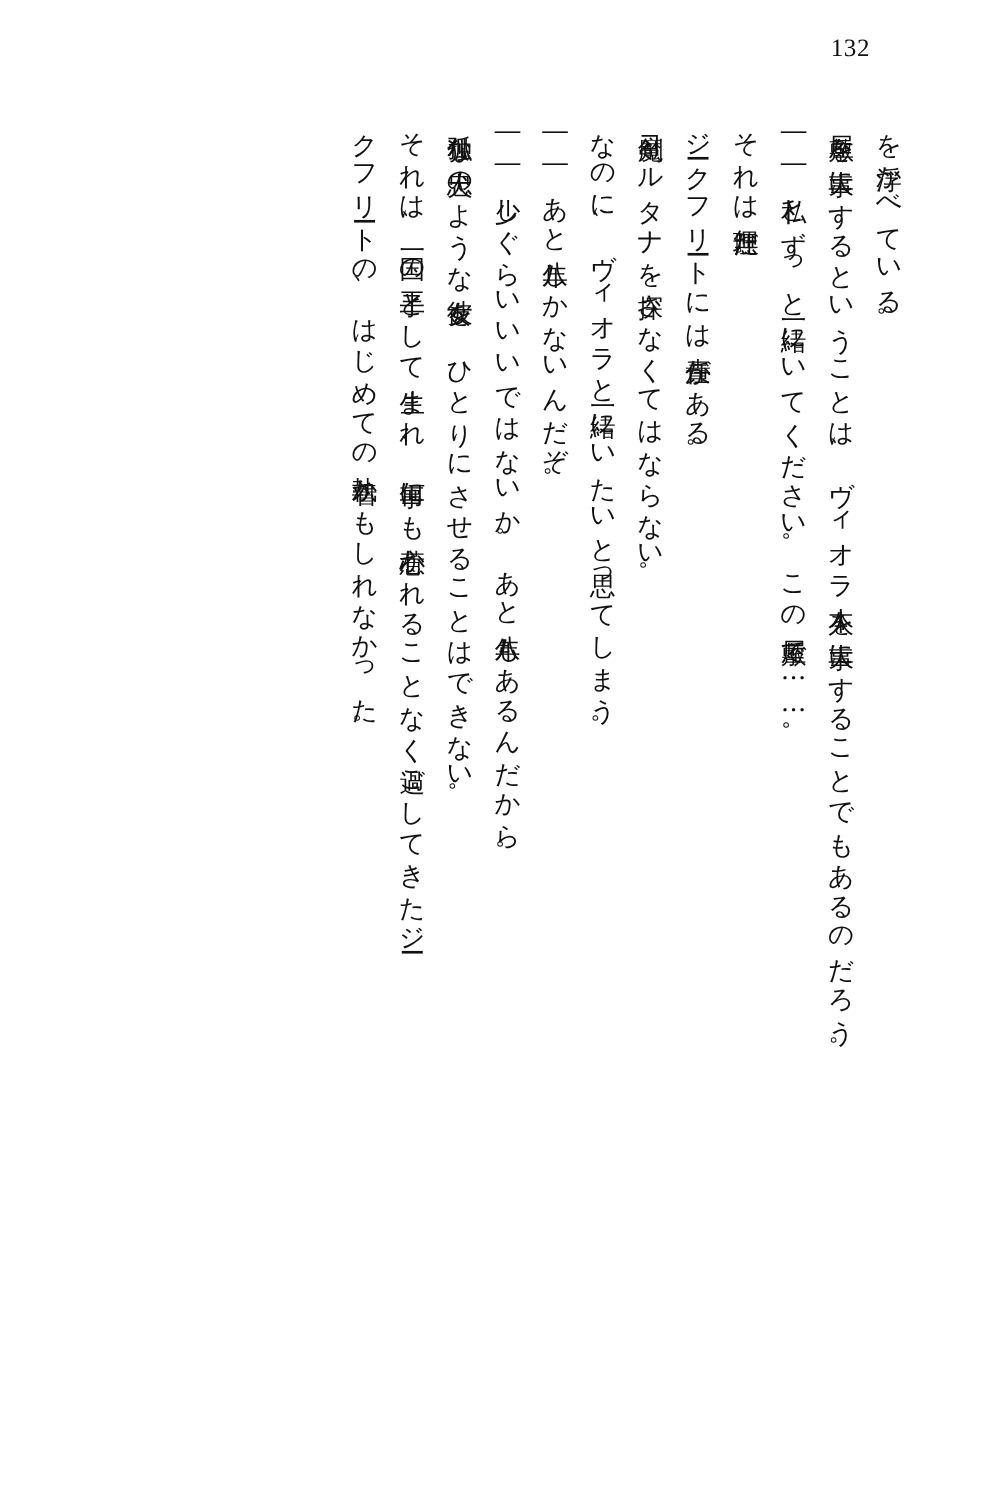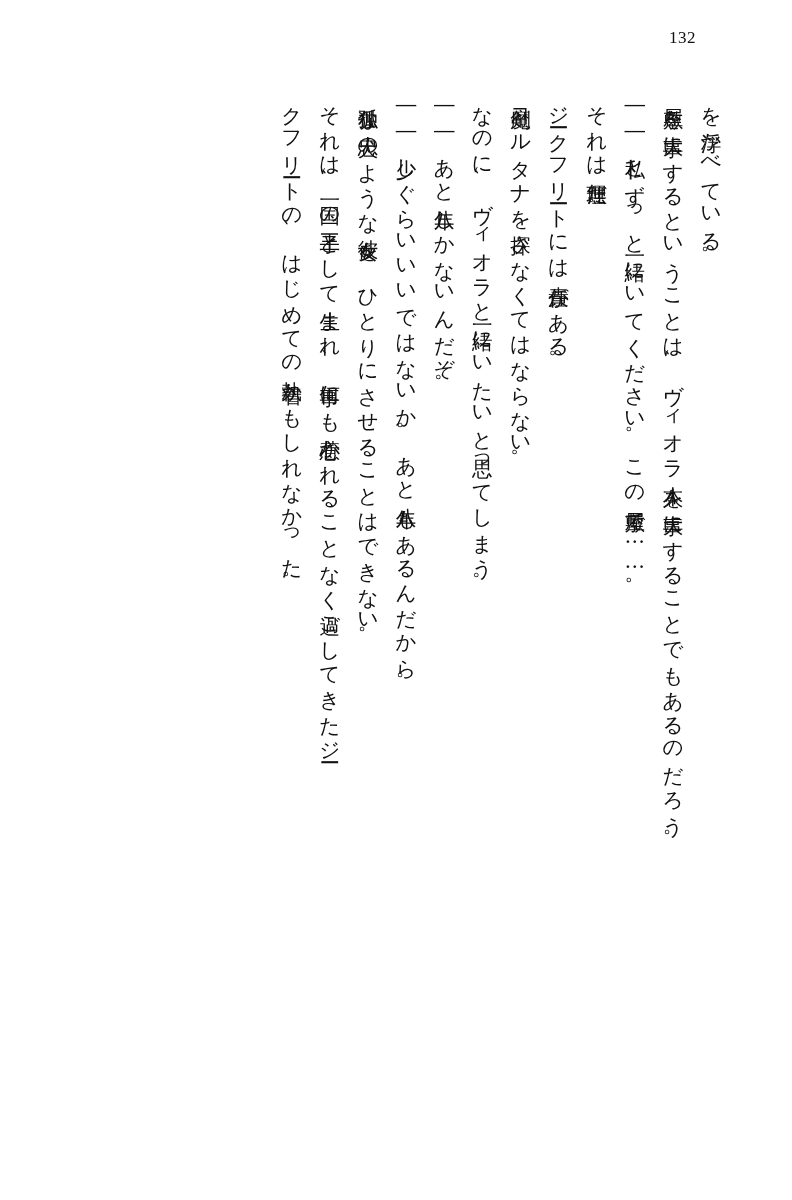--- a/index.html
+++ b/index.html
@@ -20,21 +20,21 @@
     position: relative;
     width: 792px;
     height: 1200px;
     box-sizing: border-box;
   }
 
   .page-number {
     position: absolute;
     top: 28px;
     right: 96px;
-    font-size: 17px;
+    font-size: 20px;
     letter-spacing: 0.5px;
     color: #111;
     font-family: "Liberation Serif", "DejaVu Serif", serif;
   }
 
   
   .vtext {
     position: absolute;
     top: 92px;
     right: 62px;

